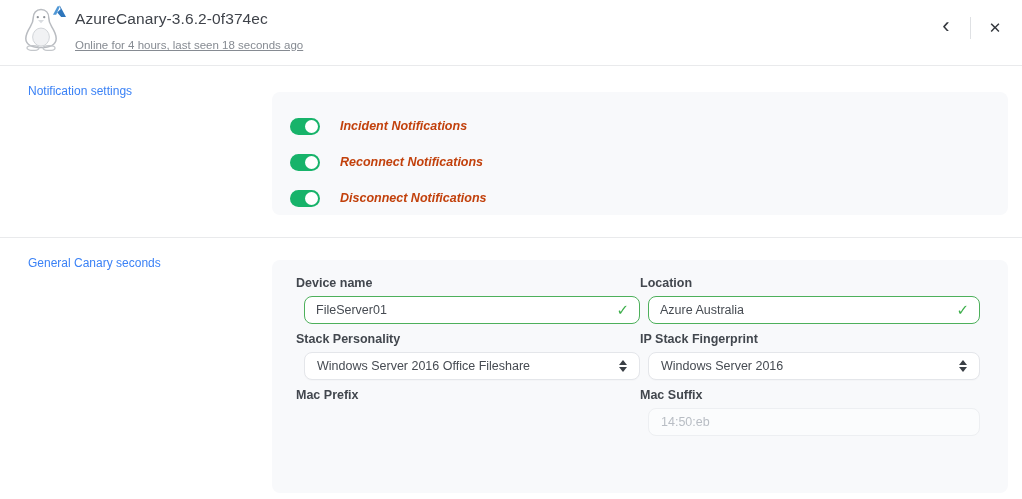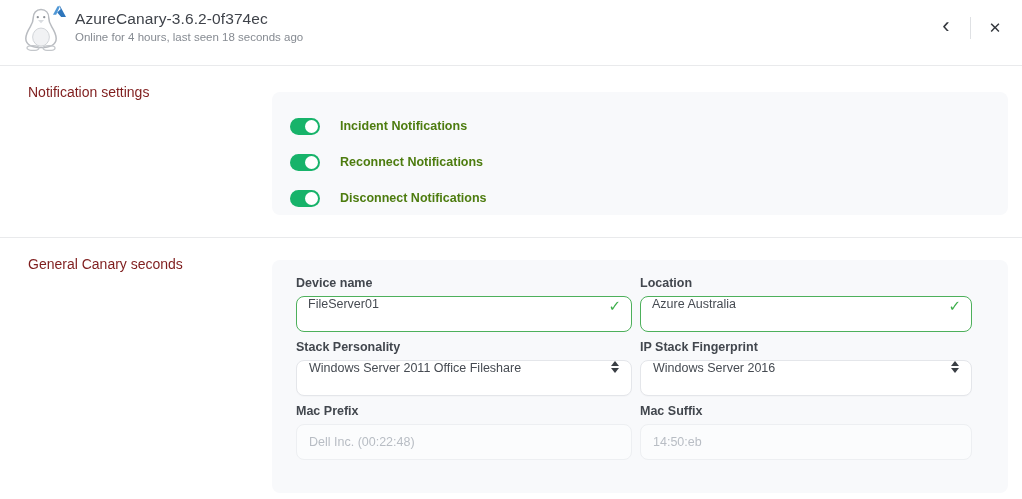--- a/index.html
+++ b/index.html
@@ -7,48 +7,48 @@
   body { font-family:"Liberation Sans","DejaVu Sans",sans-serif; }
   .screen { position:relative; width:1022px; height:499px; background:#fff; overflow:hidden; }
 
   
   .header { position:absolute; left:0; top:0; width:1022px; height:66px; border-bottom:1px solid #e9eaec; background:#fff; }
   .device-icon-wrap { position:absolute; left:22px; top:7px; width:44px; height:46px; }
   .device-icon-wrap svg.tux { width:38px; height:44px; }
   .azure-badge { position:absolute; right:0; top:-2px; }
   .title-block { position:absolute; left:75px; top:10px; }
   .title { font-size:15.5px; font-weight:500; color:#3f434a; letter-spacing:.1px; }
-  .subtitle { margin-top:3px; font-size:11.5px; color:#868b92; }
+  .subtitle { margin-top:11px; font-size:11.5px; color:#868b92;text-decoration:underline; }
   .header-controls { position:absolute; right:16px; top:15px; display:flex; align-items:center; gap:13px; height:26px; }
   .hc-btn { display:flex; align-items:center; justify-content:center; width:22px; height:26px;
             color:#33373d; cursor:pointer; user-select:none; }
   .back-btn { font-size:22px; font-weight:400; line-height:20px; padding-bottom:4px; }
   .close-btn { font-size:15px; font-weight:700; }
   .hc-divider { width:1px; height:22px; background:#dfe1e4; }
 
   
-  .section-heading { position:absolute; left:28px; font-size:14px; font-weight:400; color:#7f1d1d; }
+  .section-heading { position:absolute; left:28px; font-size:12px; font-weight:400; color:#3b82f6; }
 
   
   .card { position:absolute; left:272px; width:736px; background:#f8f9fb; border-radius:8px; }
   .card-notifications { top:92px; height:123px; padding:16px 18px 0 18px; }
   .card-general { top:260px; height:233px; padding:16px 24px 0 24px; }
 
   
   .toggle-row { display:flex; align-items:center; height:36px; }
   .toggle { position:relative; width:30px; height:17px; border-radius:9px; background:#17b36a; cursor:pointer; flex:0 0 auto; }
   .toggle .knob { position:absolute; top:2px; right:2px; width:13px; height:13px; border-radius:50%; background:#fff; }
-  .toggle-label { margin-left:20px; font-size:12.5px; font-weight:700; color:#4d7c0f; }
+  .toggle-label { margin-left:20px; font-size:12.5px; font-weight:700; color:#c2410c;font-style:italic; }
 
   
   .form-grid { display:grid; grid-template-columns:336px 332px; column-gap:20px; row-gap:24px;gap:8px; }
   .field-label { font-size:12.5px; font-weight:700; color:#42474e; margin-bottom:6px; }
   .text-input, .select-box, .disabled-input {
-    display:flex; align-items:flex-start; width:100%; height:36px; border-radius:8px;
-    background:#fff; font-size:12.5px; padding:0 12px;
+    display:flex; align-items:center; width:100%; height:28px; border-radius:8px;
+    background:#fff; font-size:12.5px; padding:0 12px;margin-left:8px;
   }
   .input-valid { border:1.5px solid #4db05b; padding:0 10px 0 11px; }
   .input-valid input { border:none; outline:none; flex:1; min-width:0; font-size:12.5px; color:#464b52;
     font-family:"Liberation Sans","DejaVu Sans",sans-serif; background:transparent; }
   .check-icon { color:#3cae4a; font-size:15px; font-weight:700; margin-left:8px; }
   .select-box { border:1px solid #e4e6ea; justify-content:space-between; color:#464b52; cursor:pointer;
     box-shadow:0 1px 1px rgba(0,0,0,0.02); }
   .updown { display:flex; flex-direction:column; align-items:center; margin-left:8px; }
   .tri-up { width:0; height:0; border-left:4px solid transparent; border-right:4px solid transparent; border-bottom:5px solid #3a3f45; }
   .tri-down { width:0; height:0; border-left:4px solid transparent; border-right:4px solid transparent; border-top:5px solid #3a3f45; margin-top:2px; }
@@ -134,44 +134,41 @@
         <div class="field-label">Location</div>
         <div class="text-input input-valid">
           <input value="Azure Australia" style="">
           <span class="check-icon">✓</span>
         </div>
       </div>
 
       <div>
         <div class="field-label">Stack Personality</div>
         <div class="select-box">
-          <span>Windows Server 2011 Office Fileshare</span>
+          <span>Windows Server 2016 Office Fileshare</span>
           <span class="updown">
               <i class="tri-up"></i>
               <i class="tri-down"></i>
             </span>
         </div>
       </div>
 
       <div>
         <div class="field-label">IP Stack Fingerprint</div>
         <div class="select-box">
           <span>Windows Server 2016</span>
           <span class="updown">
               <i class="tri-up"></i>
               <i class="tri-down"></i>
             </span>
         </div>
       </div>
 
       <div>
         <div class="field-label">Mac Prefix</div>
-        <div class="disabled-input">
-          <input disabled="" placeholder="Dell Inc. (00:22:48)" style="">
-        </div>
       </div>
 
       <div>
         <div class="field-label">Mac Suffix</div>
         <div class="disabled-input">
           <input disabled="" placeholder="14:50:eb" style="">
         </div>
       </div>
 
     </div>

